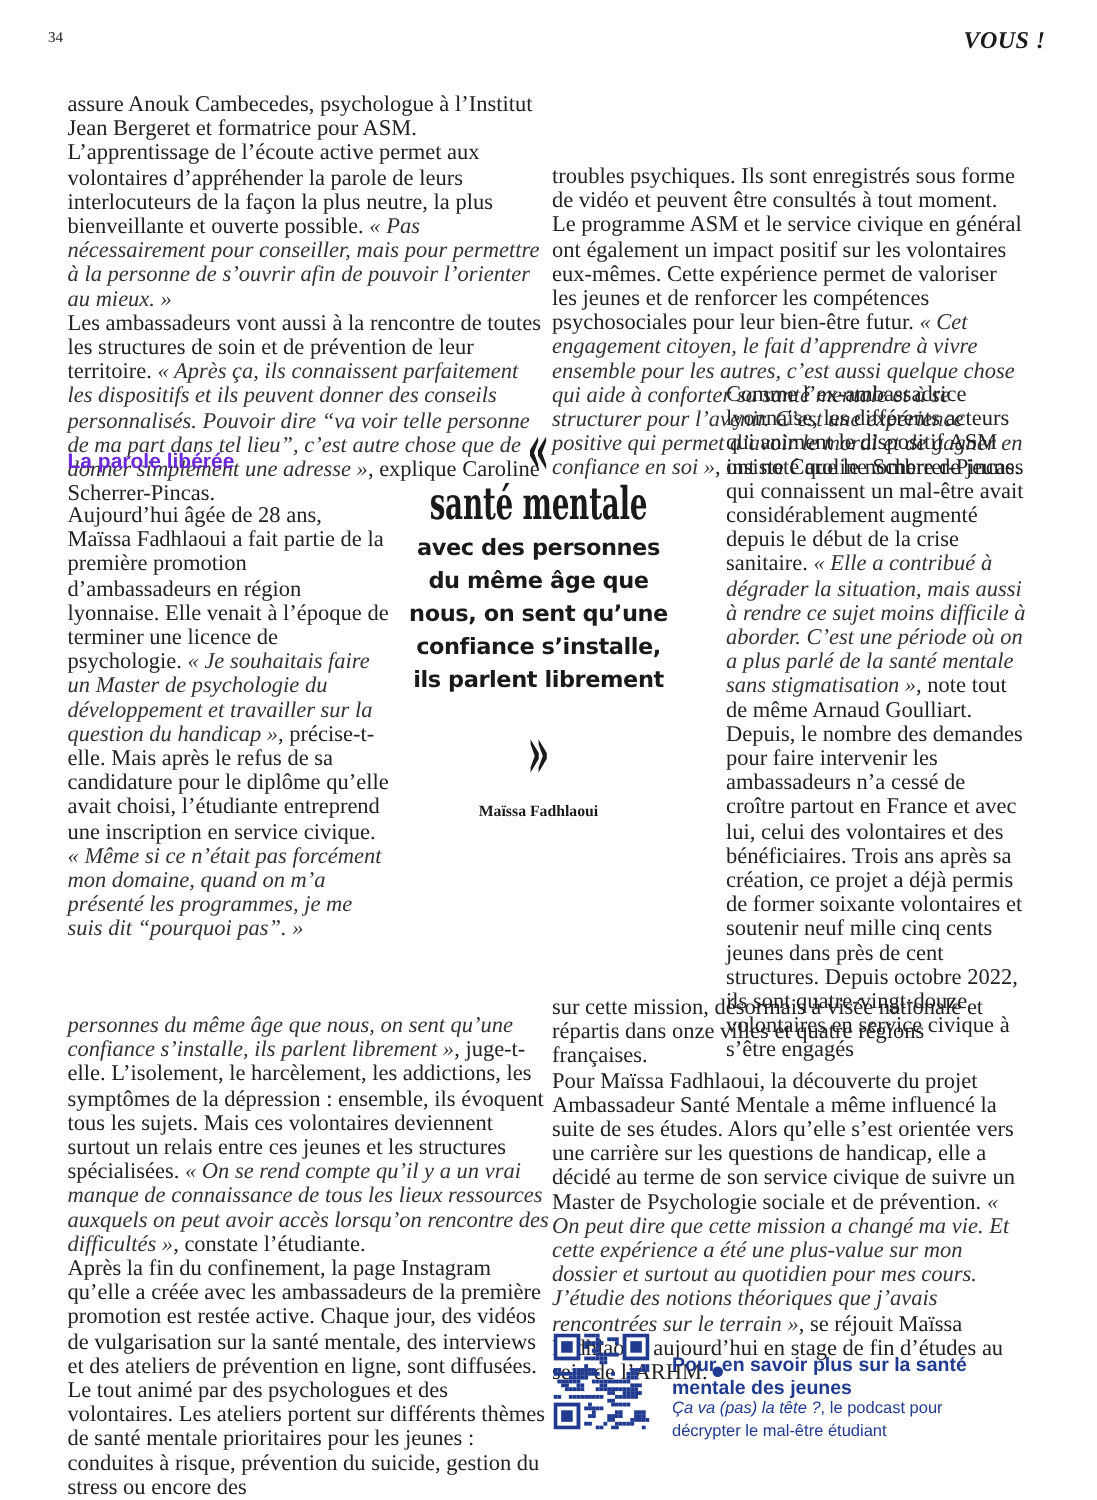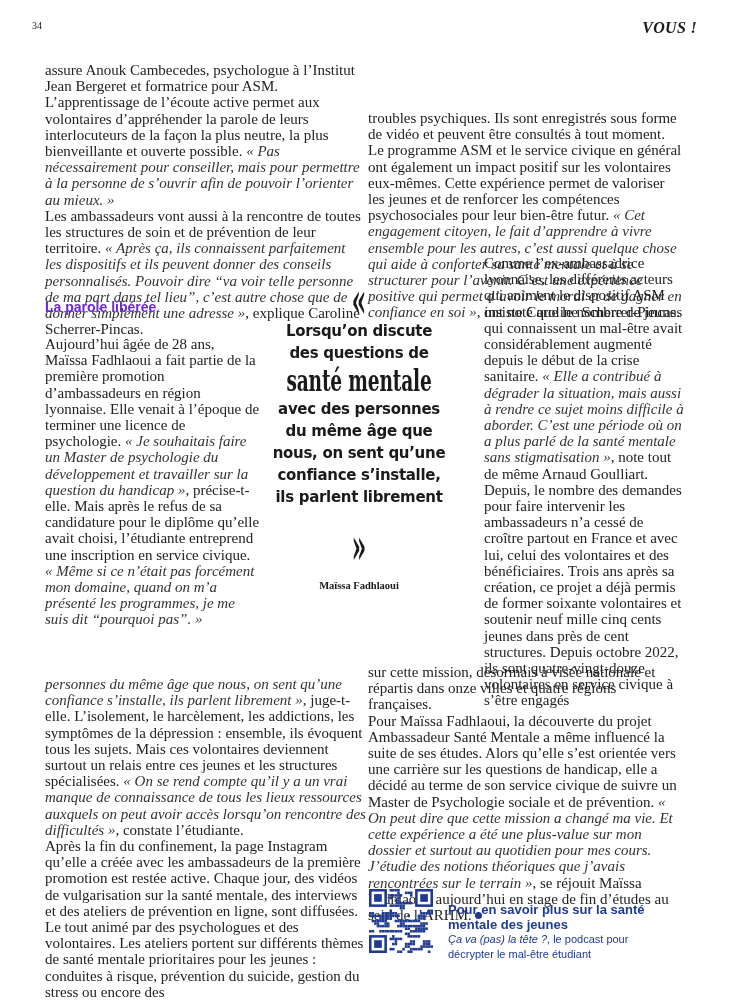--- a/index.html
+++ b/index.html
@@ -51,21 +51,20 @@
 </div>
 
 <div class="col right-top">
   <p>troubles psychiques. Ils sont enregistrés sous forme de vidéo et peuvent être consultés à tout moment.</p>
   <p><span>Le programme ASM et le service civique en général ont également un impact positif sur les volontaires eux-mêmes. Cette expérience permet de valoriser les jeunes et de renforcer les compétences psychosociales pour leur bien-être futur. </span><i>« Cet engagement citoyen, le fait d’apprendre à vivre ensemble pour les autres, c’est aussi quelque chose qui aide à conforter sa santé mentale et à se structurer pour l’avenir. C’est une expérience positive qui permet d’avoir le moral et de gagner en confiance en soi »</i><span>, insiste Caroline Scherrer-Pincas.</span></p>
 </div>
 
 <div class="pull">
   <span class="q">«</span>
   <div class="txt">
-    <span>Lorsqu’on discute des questions de</span>
     <span class="big">santé mentale</span>
     <span>avec des personnes du même âge que nous, on sent qu’une confiance s’installe, ils parlent librement</span>
   </div>
   <span class="q" style="margin-top:18px">»</span>
   <div class="author">Maïssa Fadhlaoui</div>
 </div>
 
 <div class="col right-mid">
   <p><span>Comme l’ex-ambassadrice lyonnaise, les différents acteurs qui animent le dispositif ASM ont noté que le nombre de jeunes qui connaissent un mal-être avait considérablement augmenté depuis le début de la crise sanitaire. </span><i>« Elle a contribué à dégrader la situation, mais aussi à rendre ce sujet moins difficile à aborder. C’est une période où on a plus parlé de la santé mentale sans stigmatisation »</i><span>, note tout de même Arnaud Goulliart. Depuis, le nombre des demandes pour faire intervenir les ambassadeurs n’a cessé de croître partout en France et avec lui, celui des volontaires et des bénéficiaires. Trois ans après sa création, ce projet a déjà permis de former soixante volontaires et soutenir neuf mille cinq cents jeunes dans près de cent structures. Depuis octobre 2022, ils sont quatre-vingt-douze volontaires en service civique à s’être engagés</span></p>
 </div>

